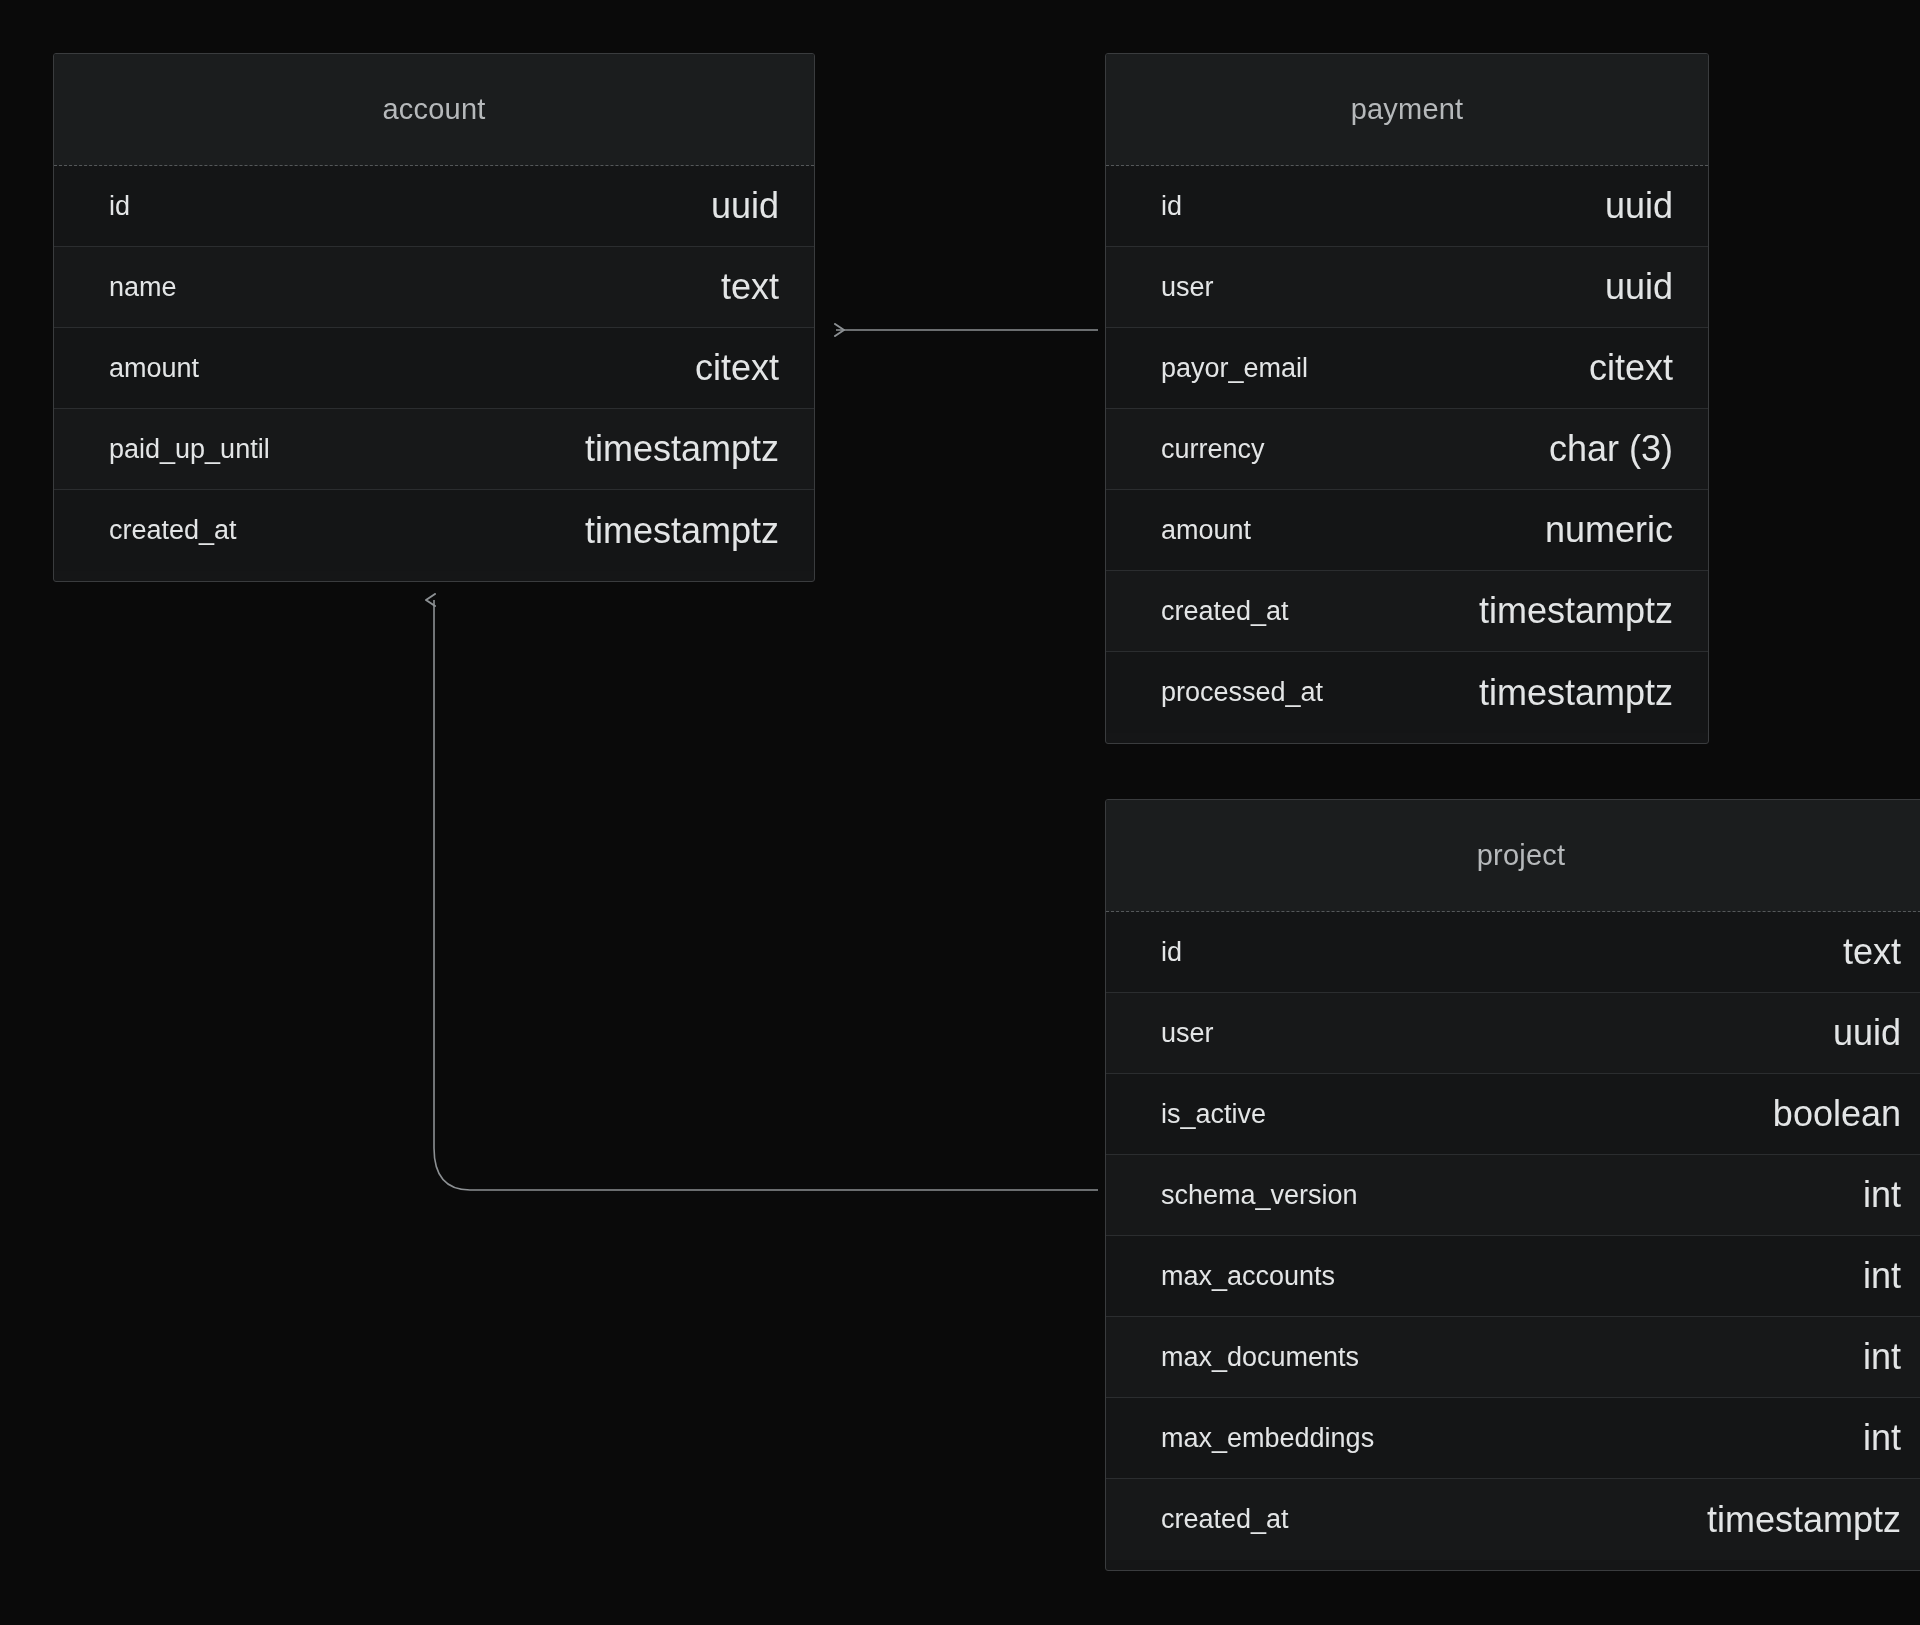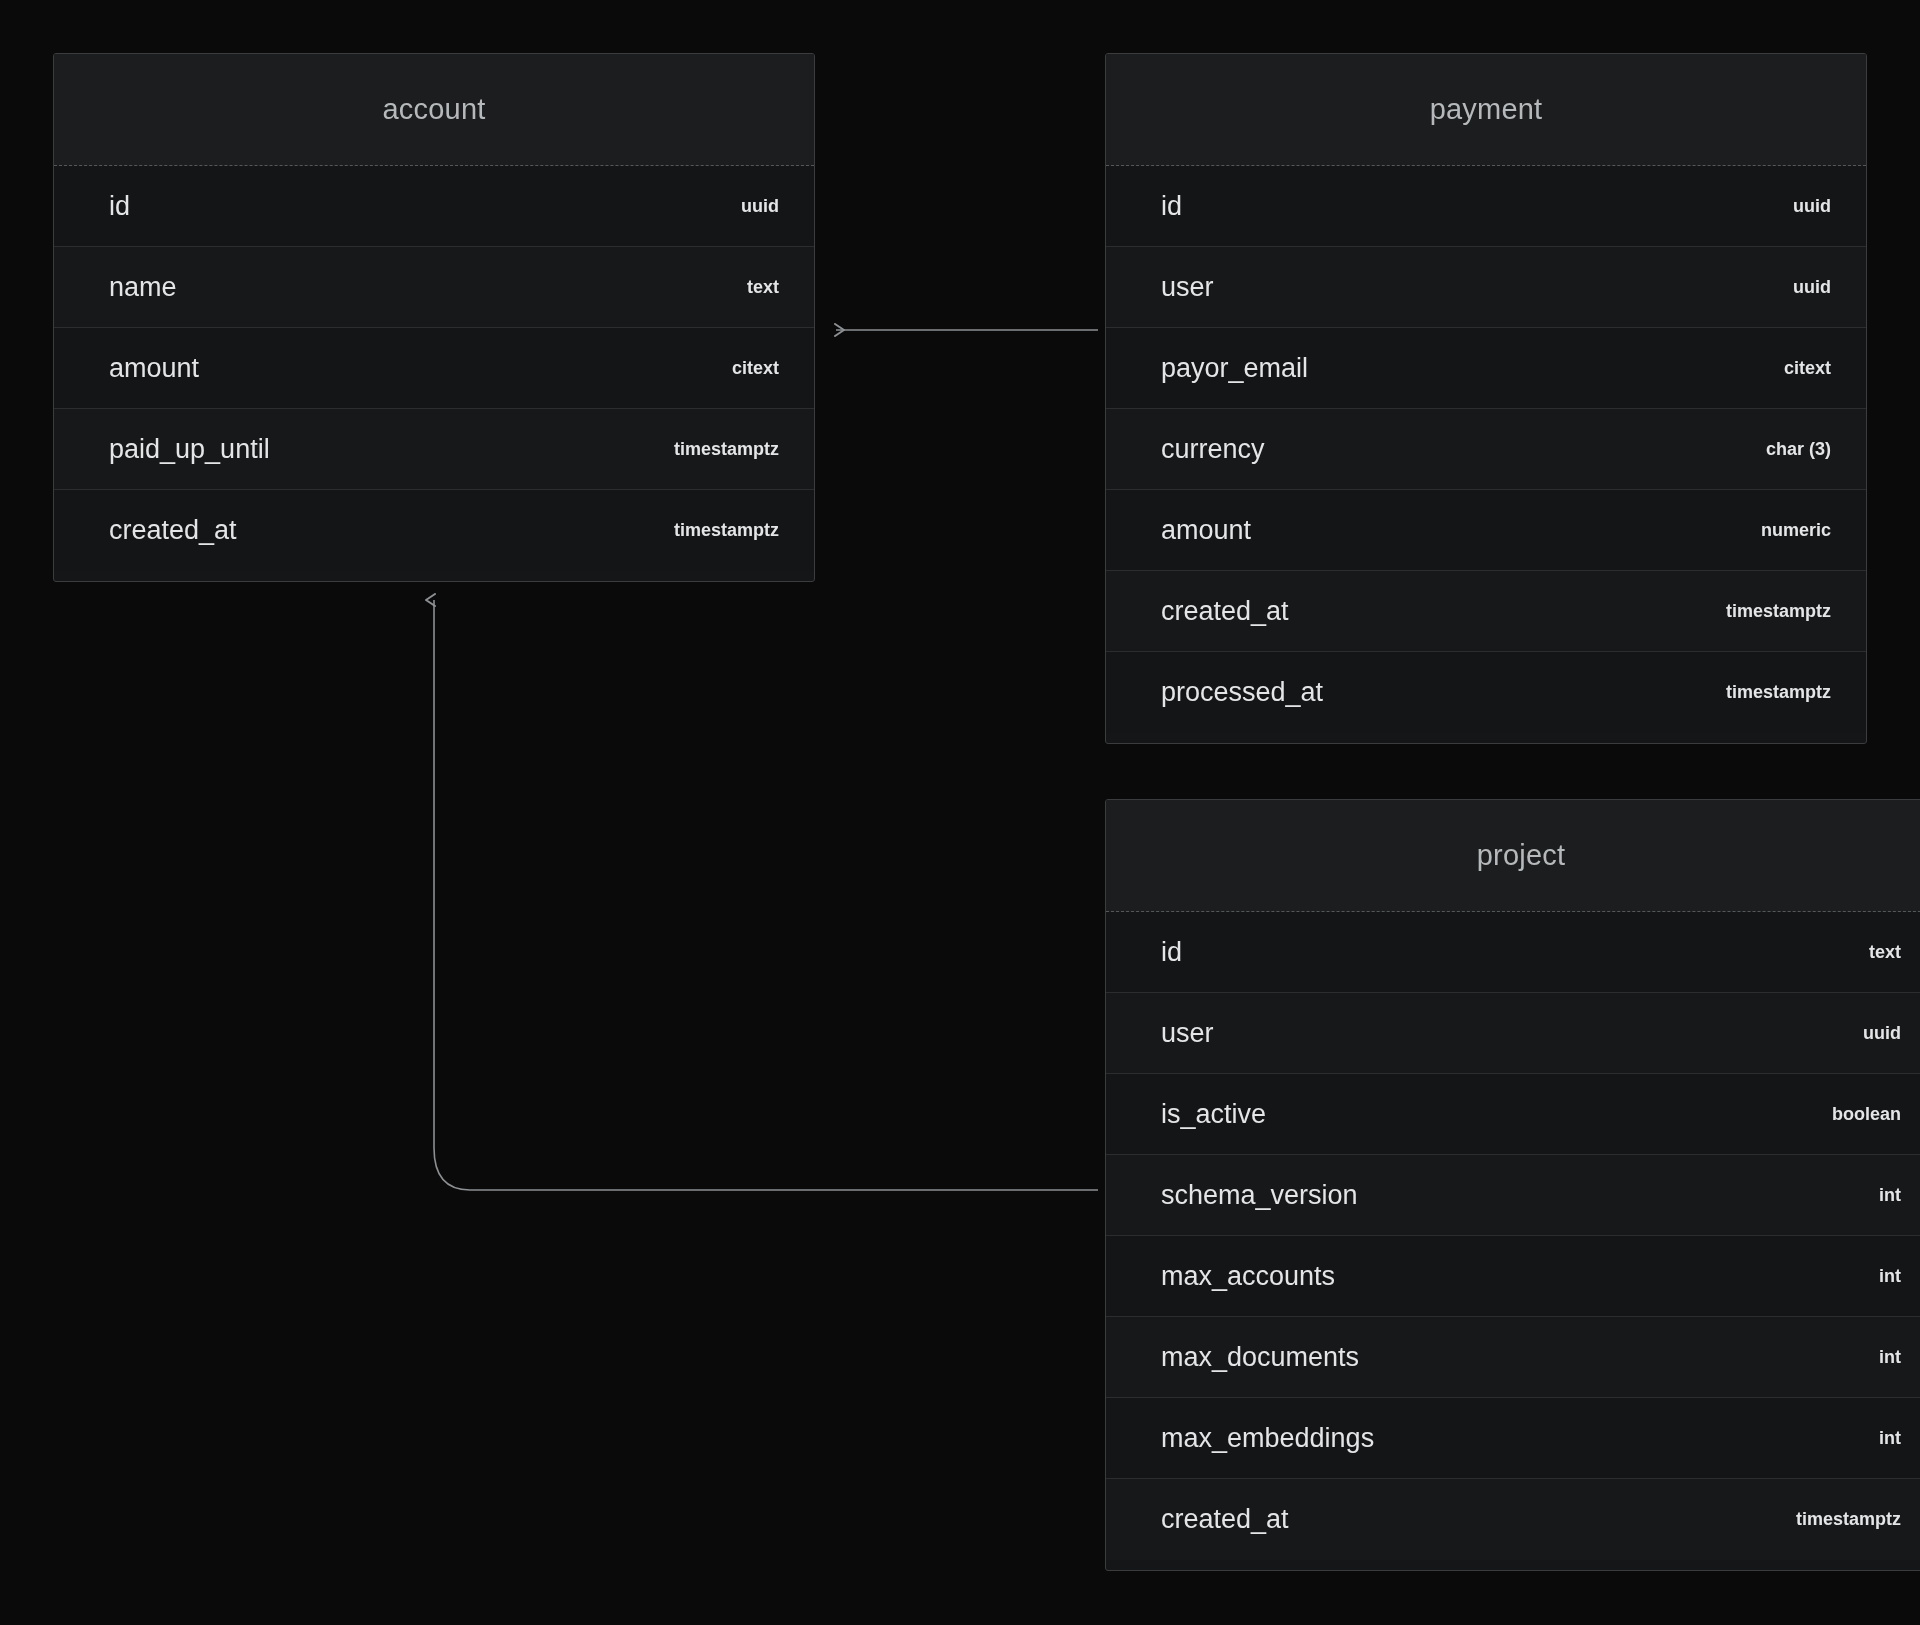--- a/index.html
+++ b/index.html
@@ -80,23 +80,23 @@
   }
 
   .field-name {
     font-size: 27px;
     color: #e3e5e6;
     font-weight: 400;
     white-space: nowrap;
   }
 
   .field-type {
-    font-size: 18px;
+    font-size: 36px;
     color: #e3e5e6;
-    font-weight: 700;
+    font-weight: 400;
     white-space: nowrap;
     text-align: right;
   }
 </style>
 </head>
 <body>
 
 <div id="canvas">
 
   <svg id="edges" viewBox="0 0 1920 1625" xmlns="http://www.w3.org/2000/svg">
@@ -135,21 +135,21 @@
         <span class="field-name">paid_up_until</span>
         <span class="field-type">timestamptz</span>
       </div>
       <div class="row">
         <span class="field-name">created_at</span>
         <span class="field-type">timestamptz</span>
       </div>
     </div>
   </div>
 
-  <div class="entity" id="entity-payment" style="left:1105px; top:53px; width:762px; height:691px;">
+  <div class="entity" id="entity-payment" style="left:1105px; top:53px; width:604px; height:691px;">
     <div class="entity-header">
       <span class="entity-title">payment</span>
     </div>
     <div class="rows">
       <div class="row">
         <span class="field-name">id</span>
         <span class="field-type">uuid</span>
       </div>
       <div class="row">
         <span class="field-name">user</span>

